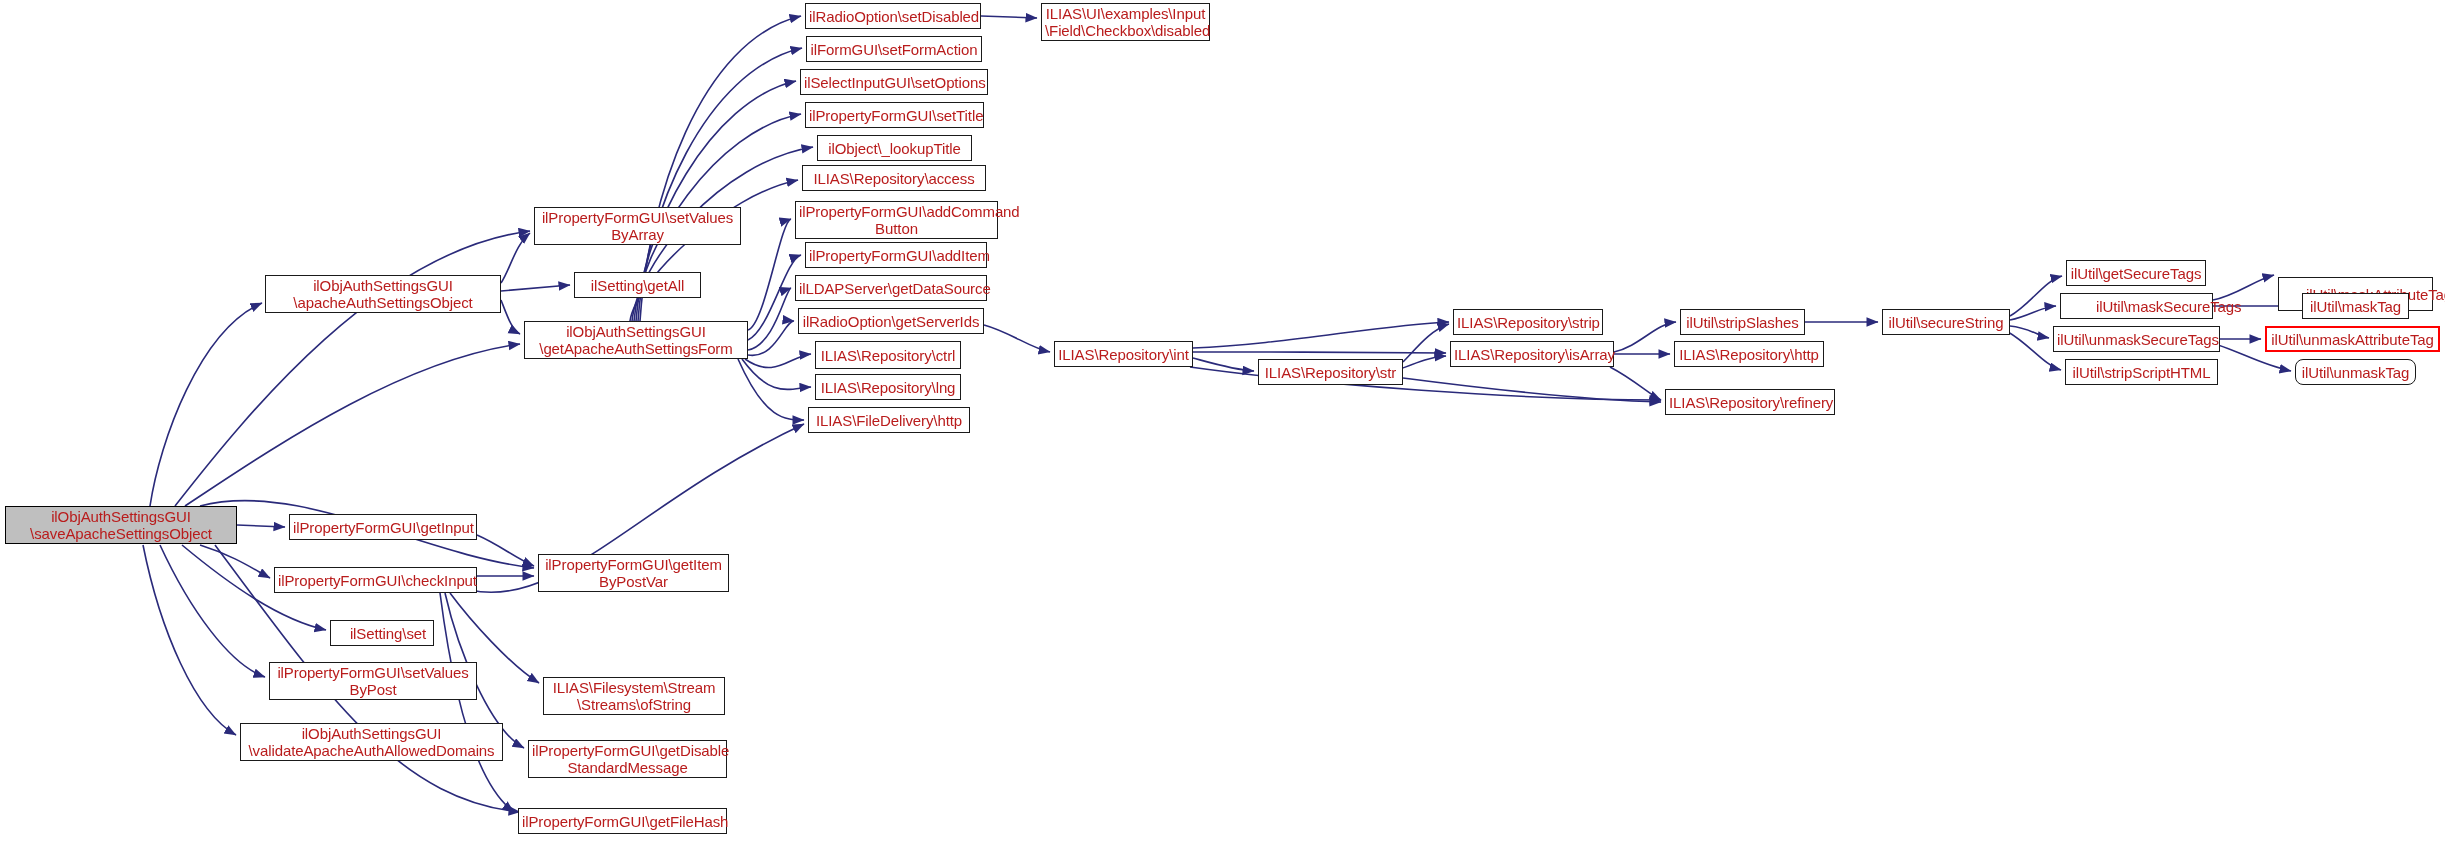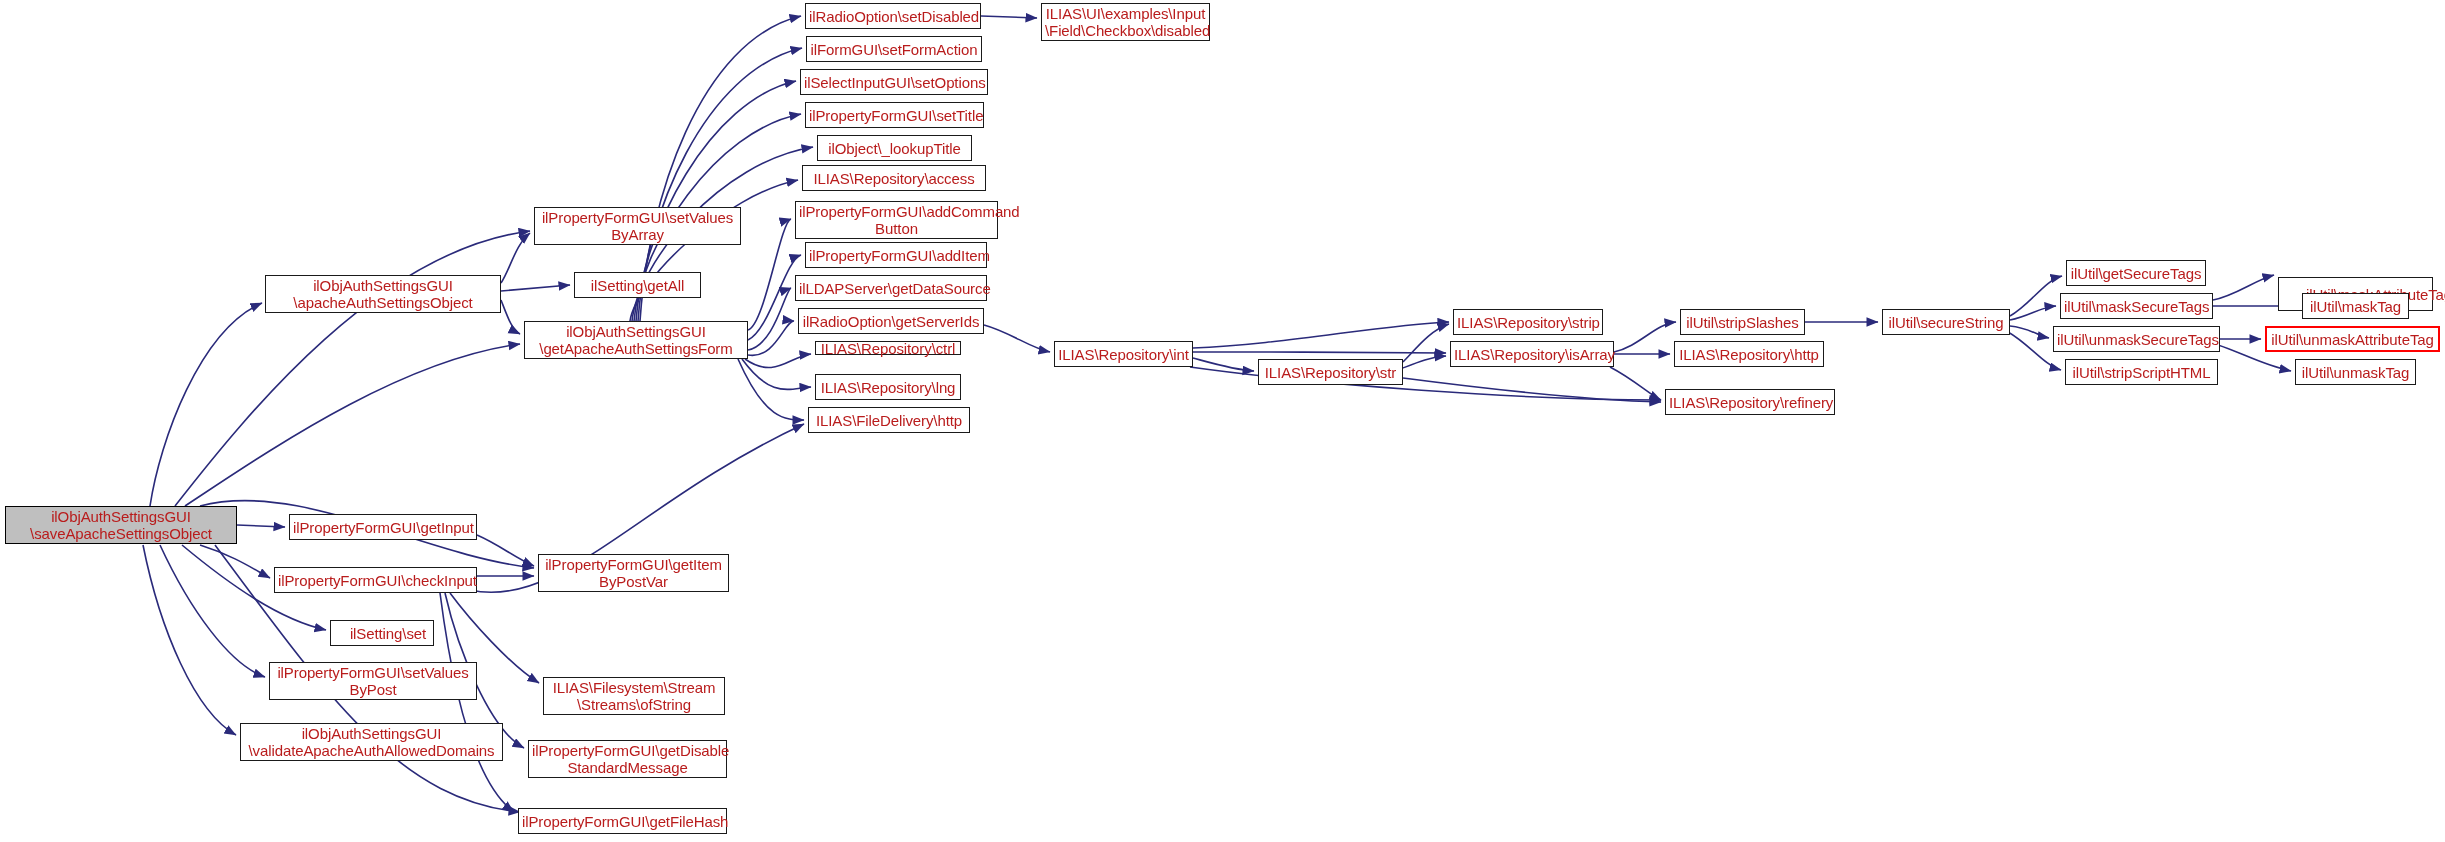--- a/index.html
+++ b/index.html
@@ -148,35 +148,35 @@
       <div class="node" style="left: 806px; top: 36px; width: 176px; height: 26px;"><span class="node-label">ilFormGUI\setFormAction</span></div>
       <div class="node" style="left: 800px; top: 69px; width: 188px; height: 26px;"><span class="node-label">ilSelectInputGUI\setOptions</span></div>
       <div class="node" style="left: 805px; top: 102px; width: 179px; height: 26px;"><span class="node-label">ilPropertyFormGUI\setTitle</span></div>
       <div class="node" style="left: 817px; top: 135px; width: 155px; height: 26px;"><span class="node-label">ilObject\_lookupTitle</span></div>
       <div class="node" style="left: 802px; top: 165px; width: 184px; height: 26px;"><span class="node-label">ILIAS\Repository\access</span></div>
       <div class="node" style="left: 795px; top: 201px; width: 203px; height: 38px;"><span class="node-label">ilPropertyFormGUI\addCommand
 Button</span></div>
       <div class="node" style="left: 805px; top: 242px; width: 182px; height: 26px;"><span class="node-label">ilPropertyFormGUI\addItem</span></div>
       <div class="node" style="left: 795px; top: 275px; width: 192px; height: 26px;"><span class="node-label">ilLDAPServer\getDataSource</span></div>
       <div class="node" style="left: 798px; top: 308px; width: 186px; height: 26px;"><span class="node-label">ilRadioOption\getServerIds</span></div>
-      <div class="node" style="left: 815px; top: 341px; width: 146px; height: 14px; justify-content: center;"><span class="node-label">ILIAS\Repository\ctrl</span></div>
+      <div class="node" style="left: 815px; top: 341px; width: 146px; height: 28px; justify-content: center;"><span class="node-label">ILIAS\Repository\ctrl</span></div>
       <div class="node" style="left: 815px; top: 374px; width: 146px; height: 26px;"><span class="node-label">ILIAS\Repository\lng</span></div>
       <div class="node" style="left: 808px; top: 407px; width: 162px; height: 26px;"><span class="node-label">ILIAS\FileDelivery\http</span></div>
       <div class="node" style="left: 1041px; top: 3px; width: 169px; height: 38px;"><span class="node-label">ILIAS\UI\examples\Input
 \Field\Checkbox\disabled</span></div>
       <div class="node" style="left: 1054px; top: 341px; width: 139px; height: 26px;"><span class="node-label">ILIAS\Repository\int</span></div>
       <div class="node" style="left: 1258px; top: 359px; width: 145px; height: 26px;"><span class="node-label">ILIAS\Repository\str</span></div>
       <div class="node" style="left: 1453px; top: 309px; width: 150px; height: 26px;"><span class="node-label">ILIAS\Repository\strip</span></div>
       <div class="node" style="left: 1450px; top: 341px; width: 164px; height: 26px;"><span class="node-label">ILIAS\Repository\isArray</span></div>
       <div class="node" style="left: 1680px; top: 309px; width: 125px; height: 26px;"><span class="node-label">ilUtil\stripSlashes</span></div>
       <div class="node" style="left: 1674px; top: 341px; width: 150px; height: 26px;"><span class="node-label">ILIAS\Repository\http</span></div>
       <div class="node" style="left: 1665px; top: 389px; width: 170px; height: 26px;"><span class="node-label">ILIAS\Repository\refinery</span></div>
       <div class="node" style="left: 1882px; top: 309px; width: 128px; height: 26px;"><span class="node-label">ilUtil\secureString</span></div>
       <div class="node" style="left: 2066px; top: 260px; width: 140px; height: 26px;"><span class="node-label">ilUtil\getSecureTags</span></div>
-      <div class="node" style="left: 2060px; top: 293px; width: 153px; height: 26px;"><span class="node-label">ilUtil\maskSecureTags</span></div>
+      <div class="node" style="left: 2060px; top: 293px; width: 153px; height: 26px; padding-left: 32px;"><span class="node-label">ilUtil\maskSecureTags</span></div>
       <div class="node" style="left: 2053px; top: 326px; width: 167px; height: 26px;"><span class="node-label">ilUtil\unmaskSecureTags</span></div>
       <div class="node" style="left: 2065px; top: 359px; width: 153px; height: 26px;"><span class="node-label">ilUtil\stripScriptHTML</span></div>
       <div class="node" style="left: 2278px; top: 277px; width: 155px; height: 34px; padding-left: 24px;"><span class="node-label">ilUtil\maskAttributeTag</span></div>
       <div class="node" style="left: 2302px; top: 293px; width: 107px; height: 26px;"><span class="node-label">ilUtil\maskTag</span></div>
       <div class="node highlight" style="left: 2265px; top: 326px; width: 175px; height: 26px;"><span class="node-label">ilUtil\unmaskAttributeTag</span></div>
-      <div class="node" style="left: 2295px; top: 359px; width: 121px; height: 26px;"><span class="node-label">ilUtil\unmaskTag</span></div>
+      <div class="node" style="left: 2295px; top: 359px; width: 121px; height: 26px; border-radius: 8px;"><span class="node-label">ilUtil\unmaskTag</span></div>
     </div>
 </div>
 
 </body></html>

